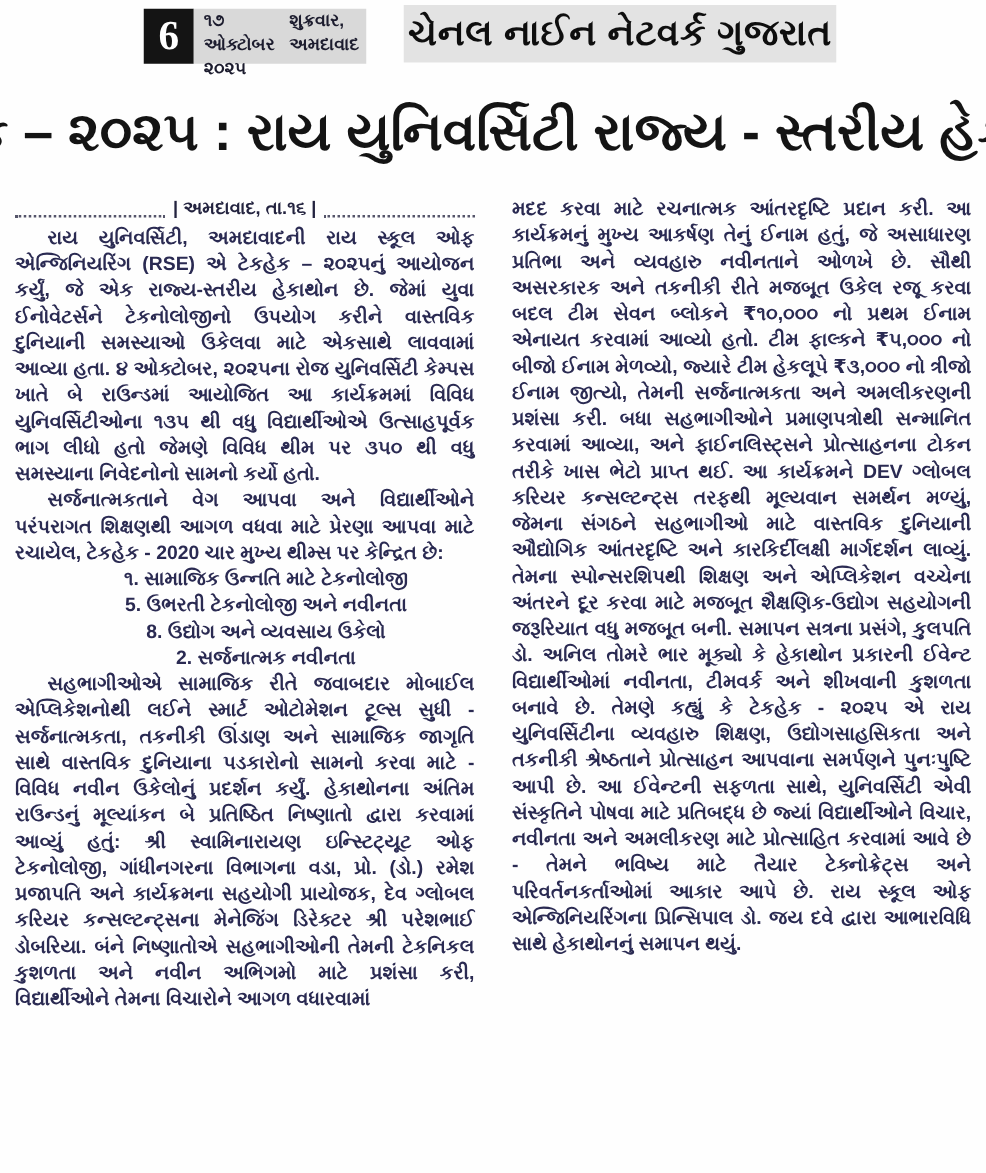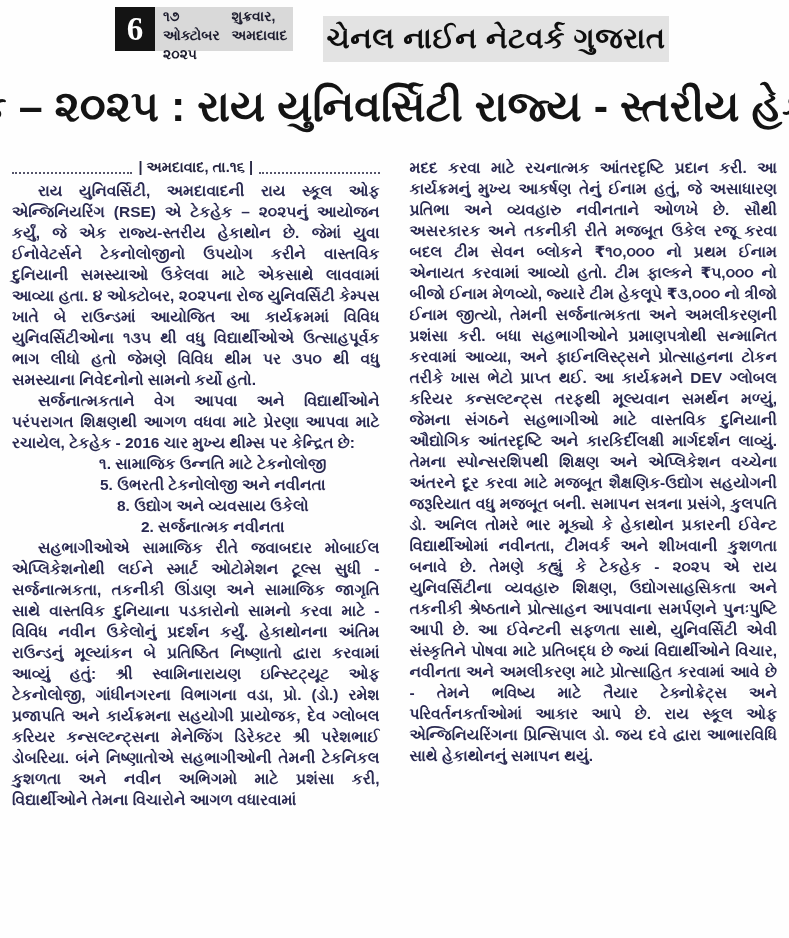--- a/index.html
+++ b/index.html
@@ -45,21 +45,20 @@
   }
   .masthead {
     position: absolute;
     left: 323px; top: 0;
     width: 346px; height: 46px;
     background: #e3e3e3;
     display: flex; align-items: center; justify-content: center;
     font-size: 29px; font-weight: bold;
     color: #0e0e0e;
     letter-spacing: 0.5px;
-    margin-top: 12px;
   }
 
   
   .headline {
     position: absolute;
     top: 62px; left: 6px; right: 6px;
     height: 88px;
     display: flex; align-items: center; justify-content: center;
     text-align: center;
     font-size: 43px;
@@ -128,21 +127,21 @@
 
   <div class="columns">
 
     <div class="col">
       <div class="dateline">
         <span class="dots"></span>
         <span class="dateline-text">| અમદાવાદ, તા.૧૬ |</span>
         <span class="dots"></span>
       </div>
       <p class="para">રાય યુનિવર્સિટી, અમદાવાદની રાય સ્કૂલ ઓફ એન્જિનિયરિંગ (RSE) એ ટેકહેક – ૨૦૨૫નું આયોજન કર્યું, જે એક રાજ્ય-સ્તરીય હેકાથોન છે. જેમાં યુવા ઈનોવેટર્સને ટેકનોલોજીનો ઉપયોગ કરીને વાસ્તવિક દુનિયાની સમસ્યાઓ ઉકેલવા માટે એકસાથે લાવવામાં આવ્યા હતા. ૪ ઓક્ટોબર, ૨૦૨૫ના રોજ યુનિવર્સિટી કેમ્પસ ખાતે બે રાઉન્ડમાં આયોજિત આ કાર્યક્રમમાં વિવિધ યુનિવર્સિટીઓના ૧૩૫ થી વધુ વિદ્યાર્થીઓએ ઉત્સાહપૂર્વક ભાગ લીધો હતો જેમણે વિવિધ થીમ પર ૩૫૦ થી વધુ સમસ્યાના નિવેદનોનો સામનો કર્યો હતો.</p>
-      <p class="para">સર્જનાત્મકતાને વેગ આપવા અને વિદ્યાર્થીઓને પરંપરાગત શિક્ષણથી આગળ વધવા માટે પ્રેરણા આપવા માટે રચાયેલ, ટેકહેક - 2016 ચાર મુખ્ય થીમ્સ પર કેન્દ્રિત છે:</p>
+      <p class="para">સર્જનાત્મકતાને વેગ આપવા અને વિદ્યાર્થીઓને પરંપરાગત શિક્ષણથી આગળ વધવા માટે પ્રેરણા આપવા માટે રચાયેલ, ટેકહેક - 2020 ચાર મુખ્ય થીમ્સ પર કેન્દ્રિત છે:</p>
       <div class="themes">
         <div class="theme-item">૧. સામાજિક ઉન્નતિ માટે ટેકનોલોજી</div>
         <div class="theme-item">5. ઉભરતી ટેકનોલોજી અને નવીનતા</div>
         <div class="theme-item">8. ઉદ્યોગ અને વ્યવસાય ઉકેલો</div>
         <div class="theme-item">2. સર્જનાત્મક નવીનતા</div>
       </div>
       <p class="para">સહભાગીઓએ સામાજિક રીતે જવાબદાર મોબાઈલ એપ્લિકેશનોથી લઈને સ્માર્ટ ઓટોમેશન ટૂલ્સ સુધી - સર્જનાત્મકતા, તકનીકી ઊંડાણ અને સામાજિક જાગૃતિ સાથે વાસ્તવિક દુનિયાના પડકારોનો સામનો કરવા માટે - વિવિધ નવીન ઉકેલોનું પ્રદર્શન કર્યું. હેકાથોનના અંતિમ રાઉન્ડનું મૂલ્યાંકન બે પ્રતિષ્ઠિત નિષ્ણાતો દ્વારા કરવામાં આવ્યું હતું: શ્રી સ્વામિનારાયણ ઇન્સ્ટિટ્યૂટ ઓફ ટેકનોલોજી, ગાંધીનગરના વિભાગના વડા, પ્રો. (ડો.) રમેશ પ્રજાપતિ અને કાર્યક્રમના સહયોગી પ્રાયોજક, દેવ ગ્લોબલ કરિયર કન્સલ્ટન્ટ્સના મેનેજિંગ ડિરેક્ટર શ્રી પરેશભાઈ ડોબરિયા. બંને નિષ્ણાતોએ સહભાગીઓની તેમની ટેકનિકલ કુશળતા અને નવીન અભિગમો માટે પ્રશંસા કરી, વિદ્યાર્થીઓને તેમના વિચારોને આગળ વધારવામાં</p>
     </div>
 
     <div class="col">

